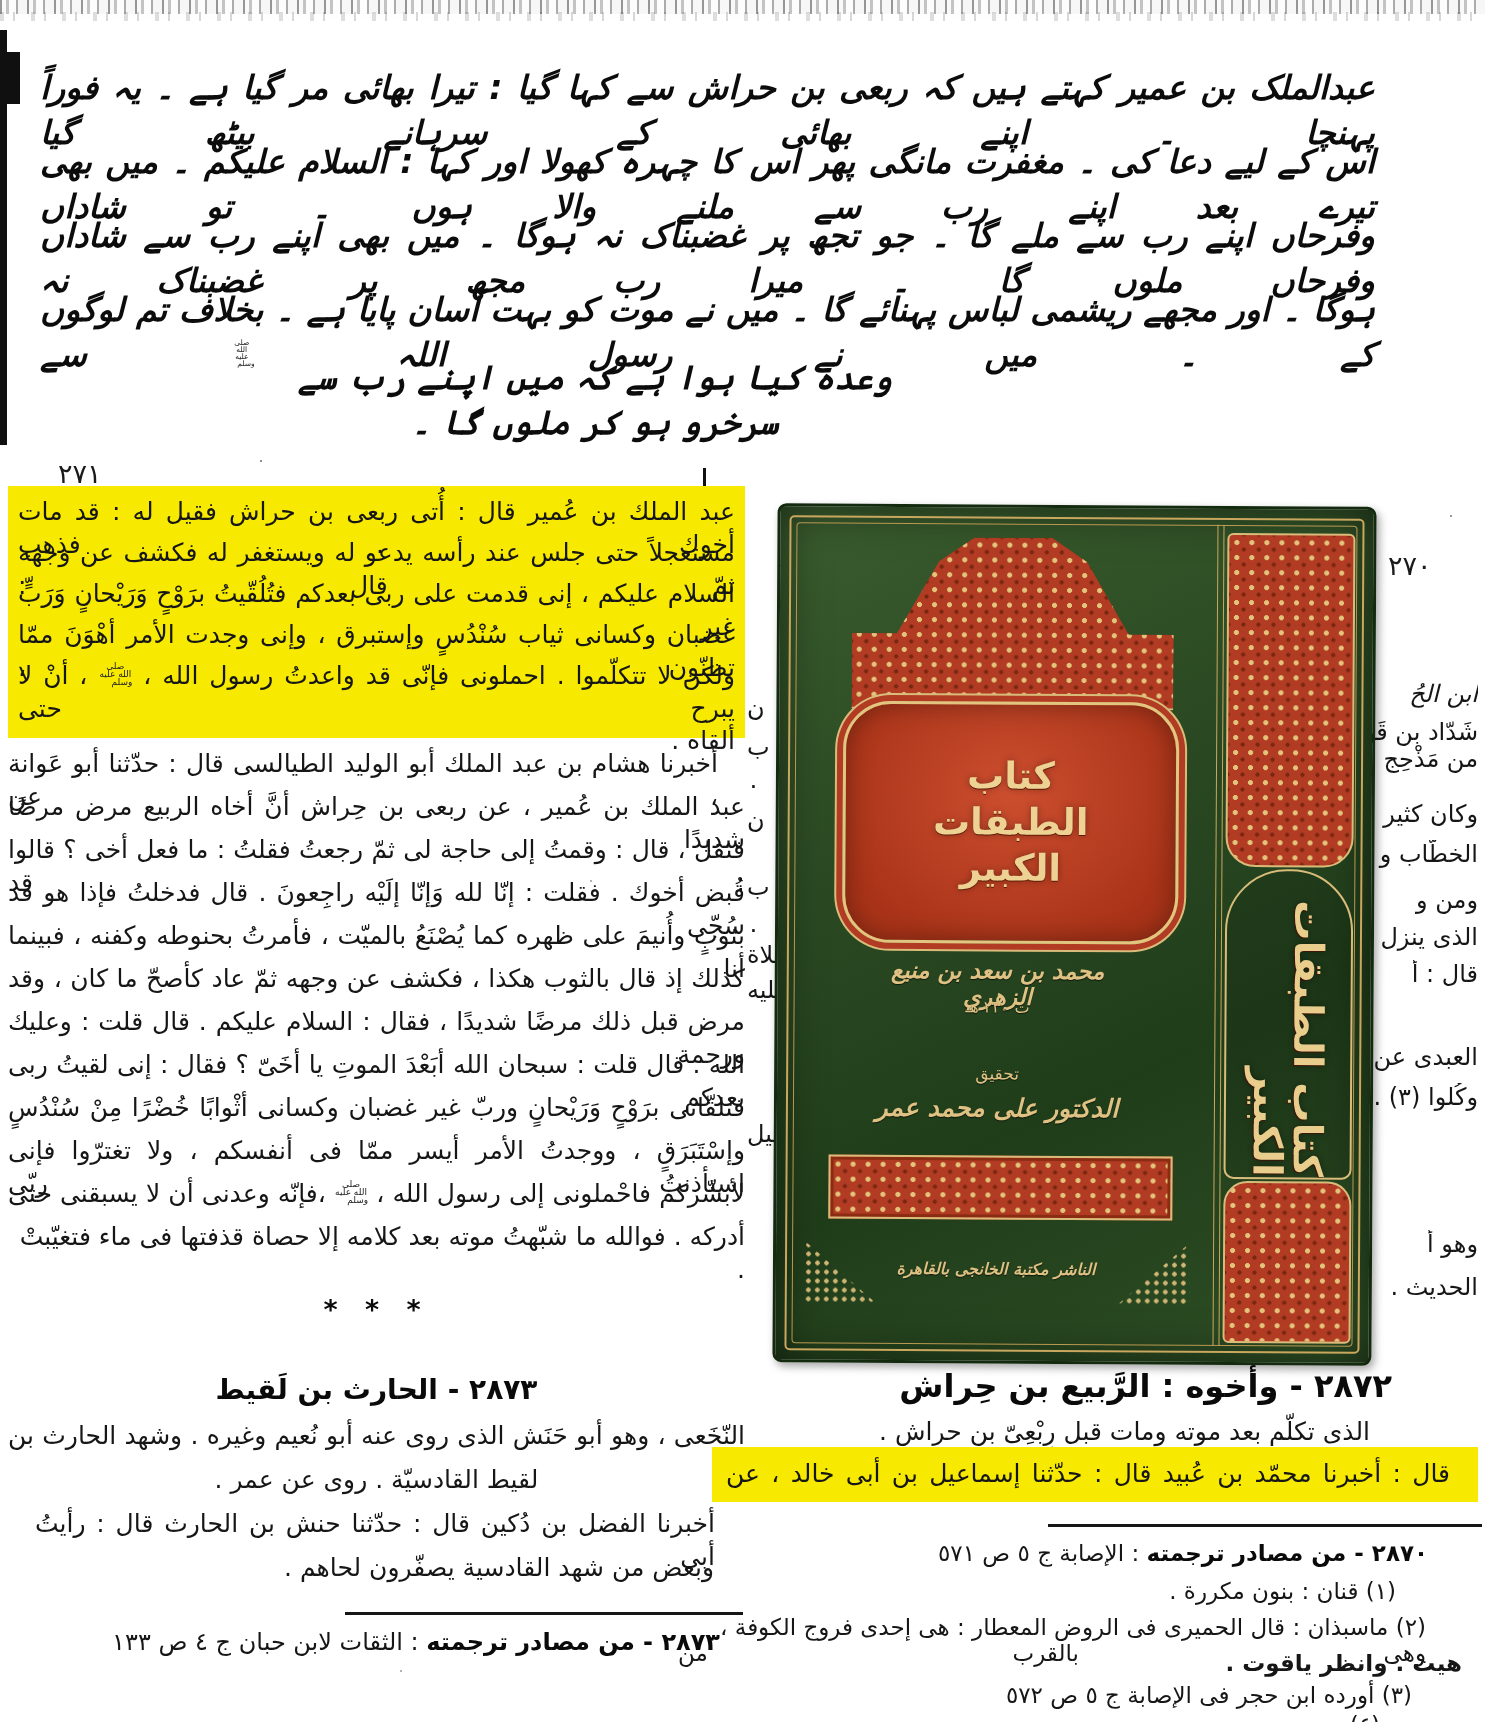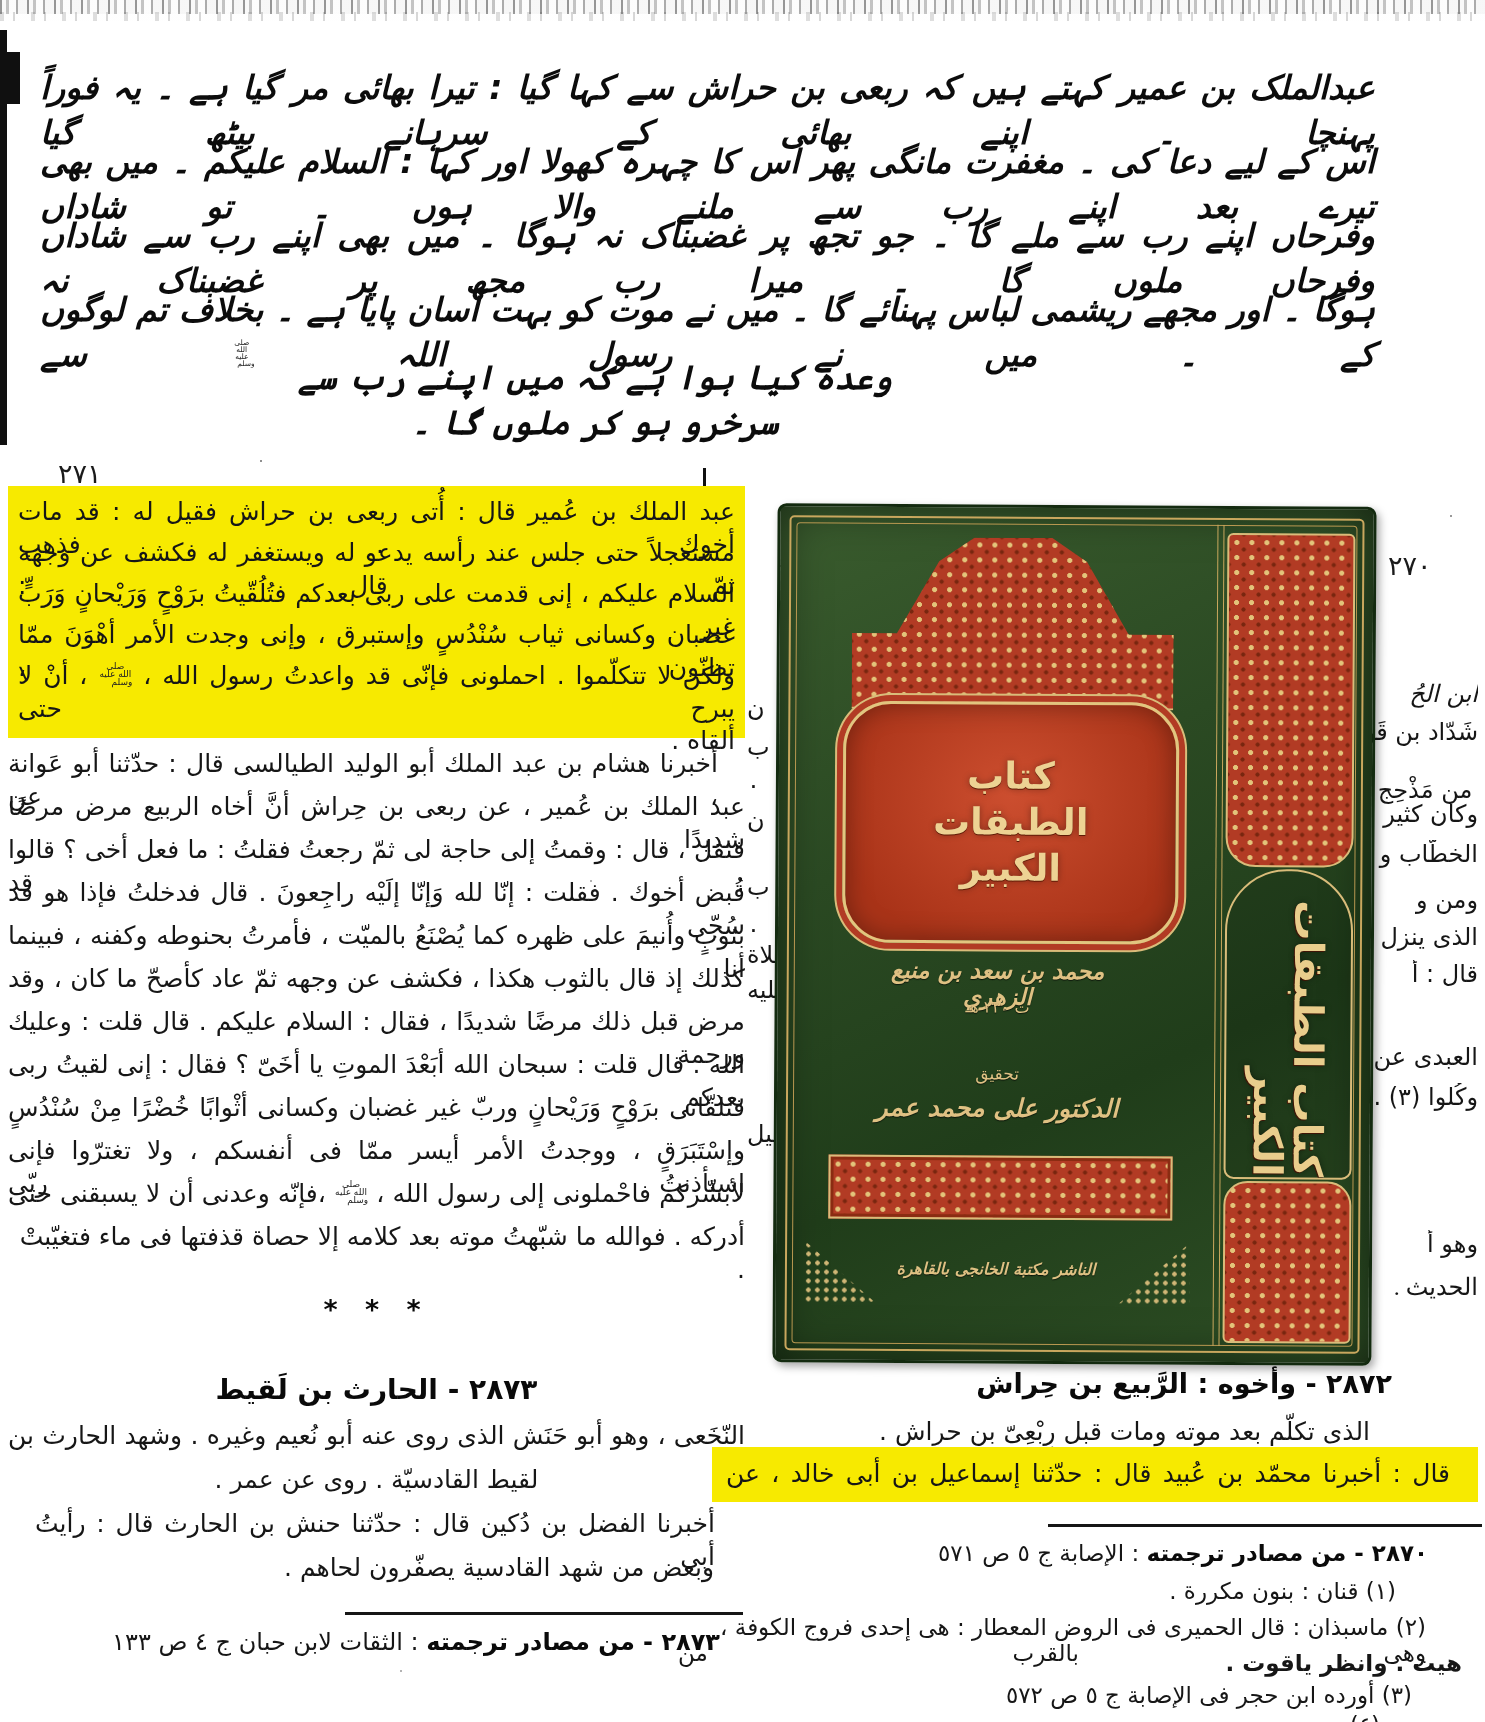--- a/index.html
+++ b/index.html
@@ -145,30 +145,30 @@
   <div class="lfrag" style="top:771px;">٠</div>
   <div class="lfrag" style="top:806px;">ن</div>
   <div class="lfrag" style="top:873px;">ب</div>
   <div class="lfrag" style="top:915px;">٠</div>
   <div class="lfrag" style="top:941px;">ـلاة</div>
   <div class="lfrag" style="top:976px;">ـليه</div>
   <div class="lfrag" style="top:1120px;">ـيل</div>
 
   <div class="frag" style="top:680px;font-style:italic;">ابن الحُ</div>
   <div class="frag" style="top:718px;">شَدّاد بن قَنَ</div>
-  <div class="frag" style="top:776px;text-align:center;">من مَذْحِج</div>
+  <div class="frag" style="top:745px;">من مَذْحِج</div>
   <div class="frag" style="top:800px;">وكان كثير</div>
   <div class="frag" style="top:840px;">الخطّاب و</div>
   <div class="frag" style="top:886px;">ومن و</div>
   <div class="frag" style="top:923px;">الذى ينزل</div>
   <div class="frag" style="top:960px;">قال : أ</div>
   <div class="frag" style="top:1043px;">العبدى عن</div>
   <div class="frag" style="top:1083px;">وكُلوا (٣) .</div>
   <div class="frag" style="top:1230px;">وهو أ</div>
-  <div class="frag" style="top:1273px;font-family:Liberation Serif, serif;">الحديث .</div>
+  <div class="frag" style="top:1273px;">الحديث .</div>
 
   <div id="book">
     <div class="frame1"></div>
     <div class="frame2"></div>
 
     <div class="lattice goldpat"></div>
 
     <div class="medallion">
       <div class="ttl">كتاب الطبقات الكبير</div>
     </div>
@@ -185,21 +185,21 @@
     <div class="gold-c" style="left:110px;top:752px;width:220px;font-size:16px;font-weight:bold;font-style:italic;">الناشر مكتبة الخانجى بالقاهرة</div>
 
     <div class="spine-sep"></div>
     <div class="spineTop goldpat"></div>
     <div class="spineArch">
       <div class="vt">كتاب الطبقات الكبير</div>
     </div>
     <div class="spineBot goldpat"></div>
   </div>
 
-  <div class="al b" style="left:880px;top:1366px;width:512px;font-size:27px;">٢٨٧٢ - وأخوه : الرَّبيع بن حِراش</div>
+  <div class="al b" style="left:880px;top:1366px;width:512px;font-size:32px;">٢٨٧٢ - وأخوه : الرَّبيع بن حِراش</div>
   <div class="al" style="left:845px;top:1416px;width:525px;">الذى تكلّم بعد موته ومات قبل رِبْعِىّ بن حراش .</div>
 
   <div class="hl" style="left:712px;top:1447px;width:766px;height:55px;"></div>
   <div class="al j" style="left:726px;top:1458px;width:724px;">قال : أخبرنا محمّد بن عُبيد قال : حدّثنا إسماعيل بن أبى خالد ، عن</div>
 
   <div class="rule" style="left:1048px;top:1524px;width:434px;"></div>
   <div class="fn" style="left:700px;top:1540px;width:728px;padding-left:0;">
     <span class="b">٢٨٧٠ - من مصادر ترجمته</span><span> : الإصابة ج ٥ ص ٥٧١</span>
   </div>
   <div class="fn" style="left:700px;top:1578px;width:696px;">(١) قنان : بنون مكررة .</div>

